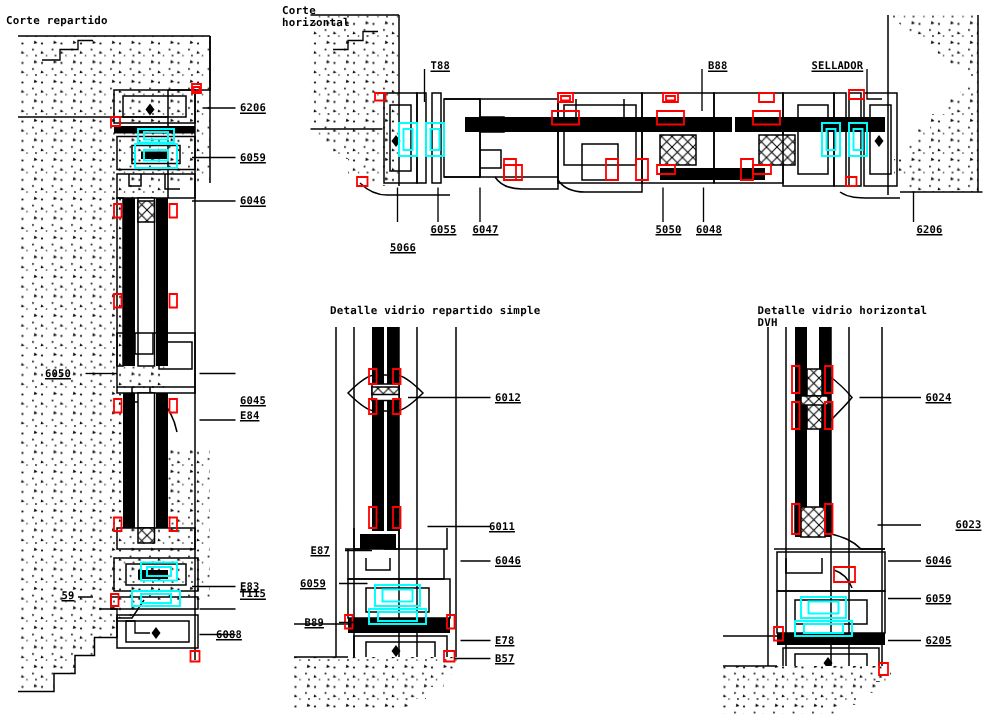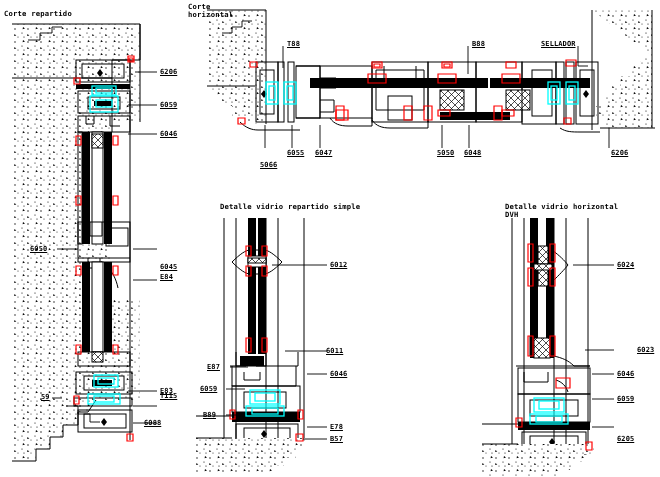--- a/index.html
+++ b/index.html
@@ -342,16 +342,16 @@
       <div class="lbl" style="left: 207px; top: 364px;">E87</div>
       <div class="lbl" style="left: 330px; top: 371px;">6046</div>
       <div class="lbl" style="left: 200px; top: 386px;">6059</div>
       <div class="lbl" style="left: 203px; top: 412px;">B89</div>
       <div class="lbl" style="left: 330px; top: 424px;">E78</div>
       <div class="lbl" style="left: 330px; top: 436px;">B57</div>
       <div class="lbl" style="left: 617px; top: 262px;">6024</div>
       <div class="lbl" style="left: 617px; top: 347px; margin-left: 20px;">6023</div>
       <div class="lbl" style="left: 617px; top: 371px;">6046</div>
       <div class="lbl" style="left: 617px; top: 396px;">6059</div>
-      <div class="lbl" style="left: 617px; top: 436px; text-align: center;">6205</div>
+      <div class="lbl" style="left: 617px; top: 424px; text-align: center;">6205</div>
     </div>
 
 </div>
 
 </body></html>

